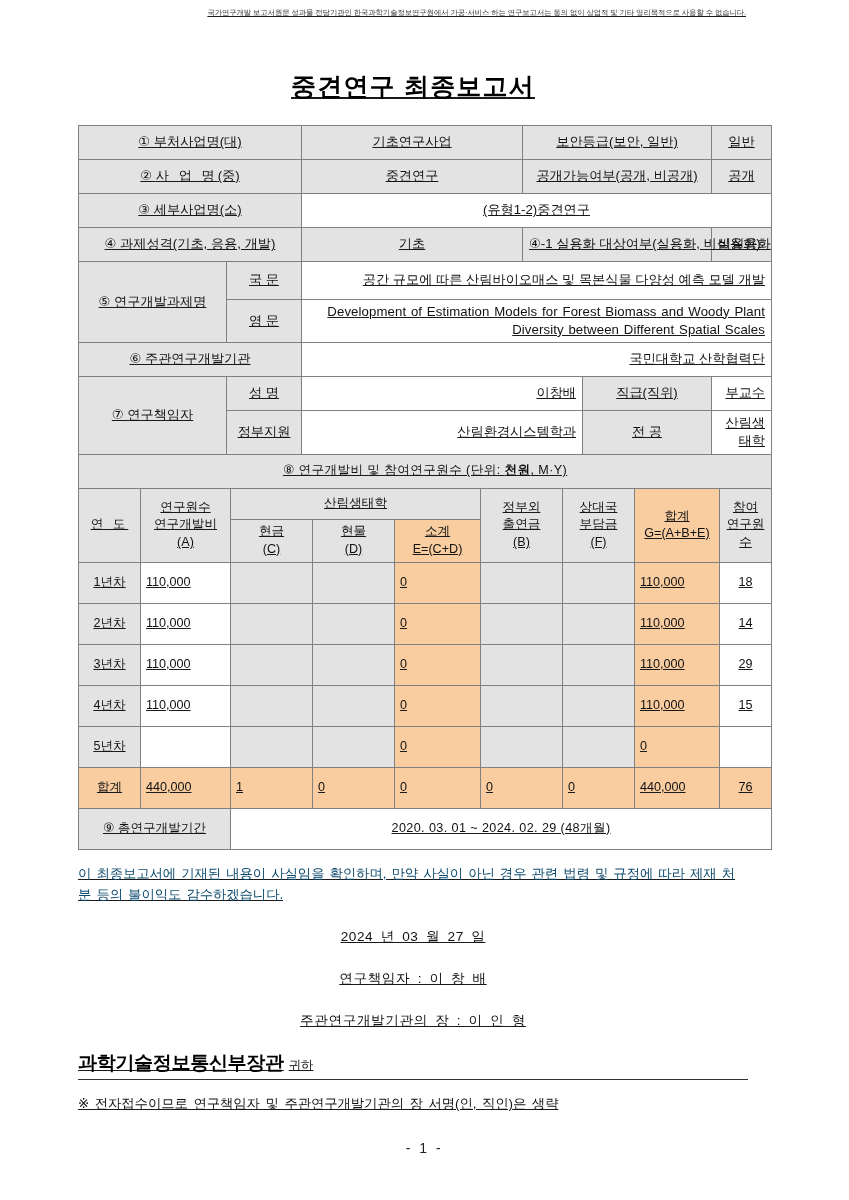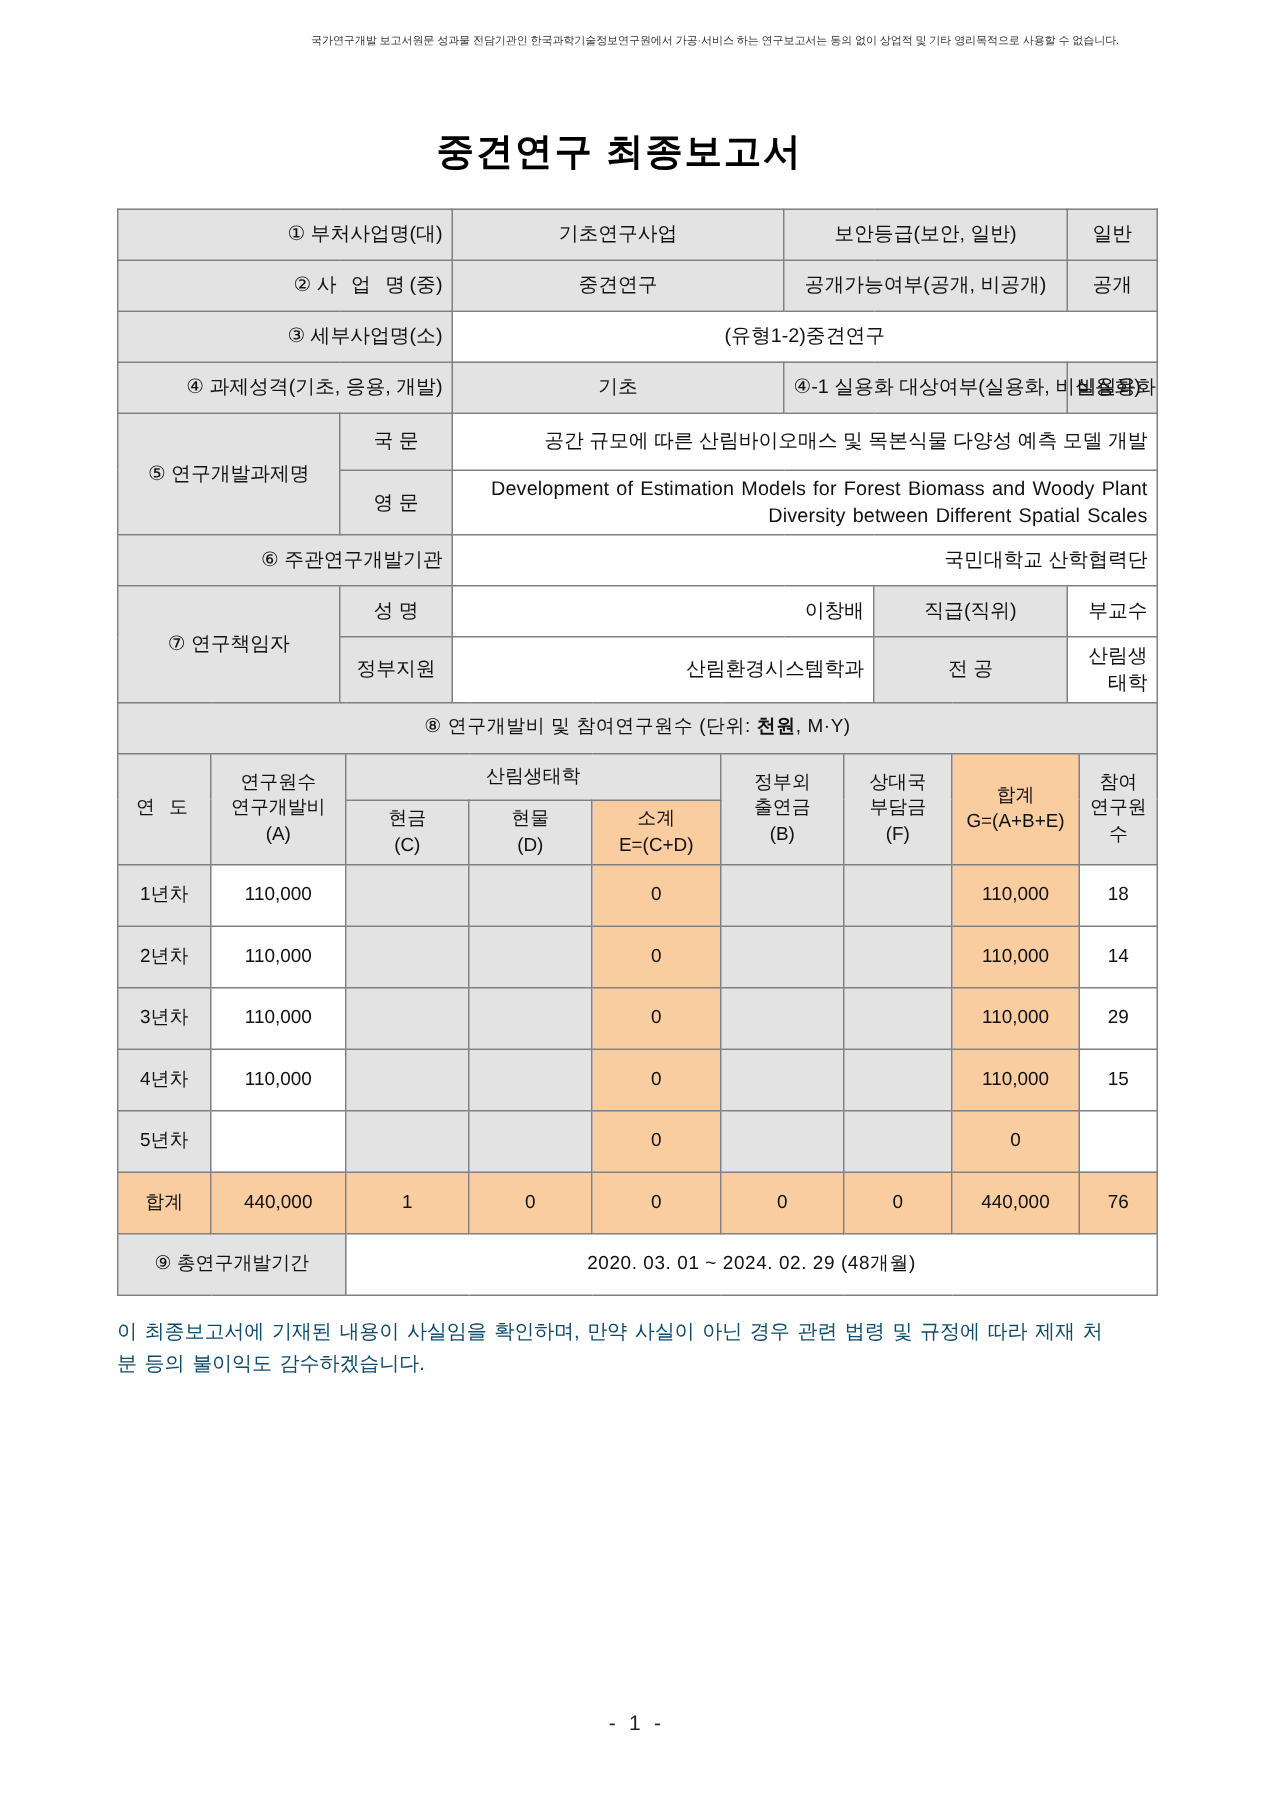--- a/index.html
+++ b/index.html
@@ -12,22 +12,23 @@
     height: 1200px;
     font-family: "Liberation Sans", "DejaVu Sans", sans-serif;
     color: #1a1a1a;
     position: relative;
     overflow: hidden;
   }
   .page {
     width: 826px;
     height: 1200px;
     box-sizing: border-box;
-    padding: 22px 78px 0 78px;
+    padding: 8px 78px 0 78px;
     position: relative;
+    text-decoration: underline;
   }
   .copyright-notice {
     font-size: 7.4px;
     letter-spacing: -0.1px;
     color: #333;
     text-align: right;
     padding-right: 2px;
     line-height: 1.3;
     white-space: nowrap;
   }
@@ -54,21 +55,21 @@
     color: #111;
     line-height: 1.38;
   }
   .lbl {
     background: #e3e3e3;
     text-align: center;
     white-space: nowrap;
   }
   .lbl-left {
     background: #e3e3e3;
-    text-align: right;
+    text-align: center;
     padding-left: 10px;
     white-space: nowrap;
   }
   .val-c { text-align: center; }
   .val-l { text-align: right; padding-left: 8px; }
   .row-h { height: 34px; }
   .row-h2 { height: 38px; }
   .spread2 { letter-spacing: 3px; }
   .eng-cell {
     font-size: 12.6px;
@@ -96,21 +97,21 @@
   .bt-head {
     background: #e3e3e3;
     text-align: center;
     line-height: 1.25;
     font-size: 12.4px;
   }
   .bt-head.orange { background: #f9cda0; }
   .cell-gray { background: #e3e3e3; }
   .cell-orange { background: #f9cda0; }
   .cell-white { background: #ffffff; }
-  .num { text-align: center; padding-right: 7px; font-size: 13px; }
+  .num { text-align: left; padding-right: 7px; font-size: 13px; }
   .ctr { text-align: center; font-size: 13px; }
   .yr-lbl {
     background: #e3e3e3;
     text-align: center;
     font-size: 13px;
     height: 36px;
   }
   .total-row td { background: #f9cda0; font-weight: normal; }
   .dur-lbl {
     background: #e3e3e3;
@@ -388,16 +389,25 @@
       <tr>
         <td class="dur-lbl" colspan="2">⑨ 총연구개발기간</td>
         <td class="dur-val" colspan="7">2020. 03. 01 ~ 2024. 02. 29 (48개월)</td>
       </tr>
     </tbody>
   </table>
   </div>
 
   <div class="confirm-text">이 최종보고서에 기재된 내용이 사실임을 확인하며, 만약 사실이 아닌 경우 관련 법령 및 규정에 따라 제재 처분 등의 불이익도 감수하겠습니다.</div>
 
+  <div class="sign-block">
+    <div class="sign-line">2024 년  03 월  27 일</div>
+    <div class="sign-line">연구책임자 : 이 창 배</div>
+    <div class="sign-line">주관연구개발기관의 장 : 이 인 형</div>
+    <div class="minister-row">
+      <span class="minister-name">과학기술정보통신부장관</span><span class="minister-suffix">귀하</span>
+    </div>
+    <div class="note-text">※ 전자접수이므로 연구책임자 및 주관연구개발기관의 장 서명(인, 직인)은 생략</div>
+  </div>
 
   <div class="page-number">- 1 -</div>
 
 </div>
 
 </body></html>

